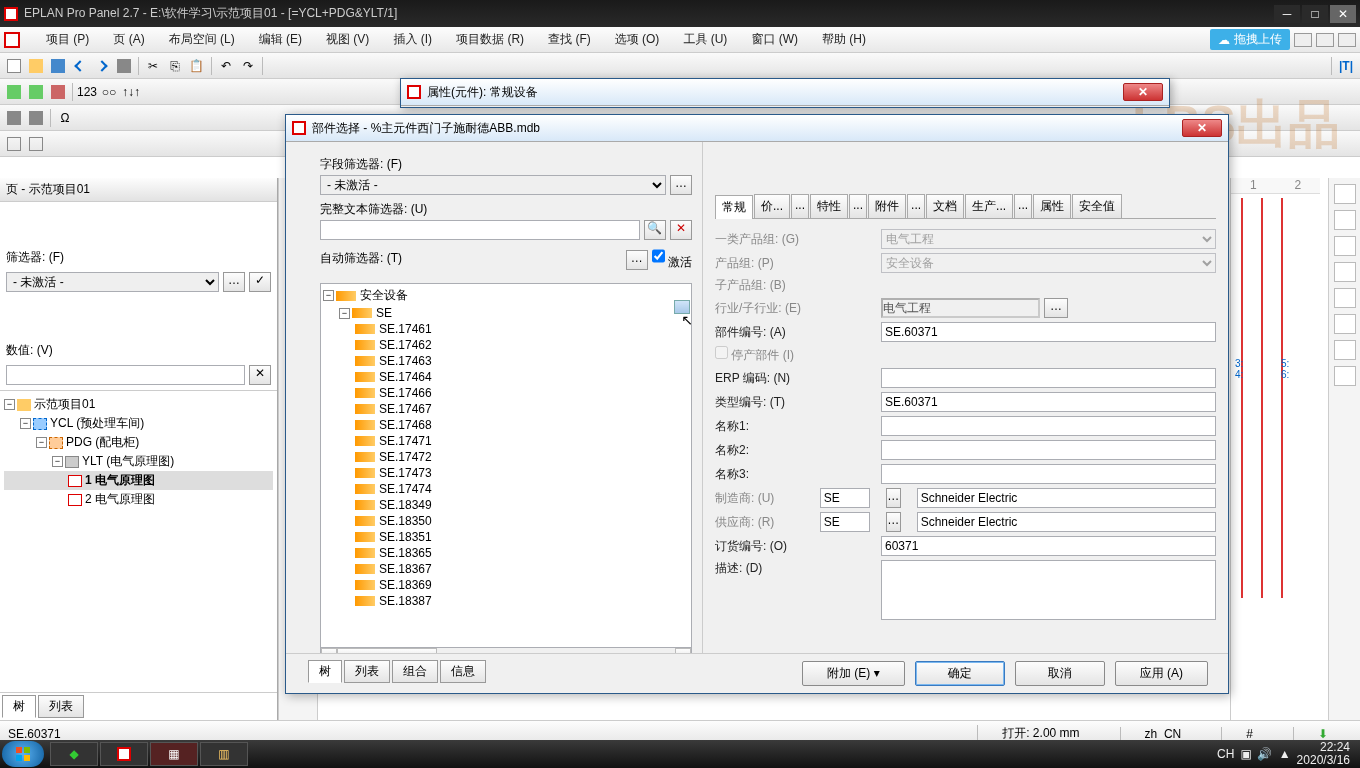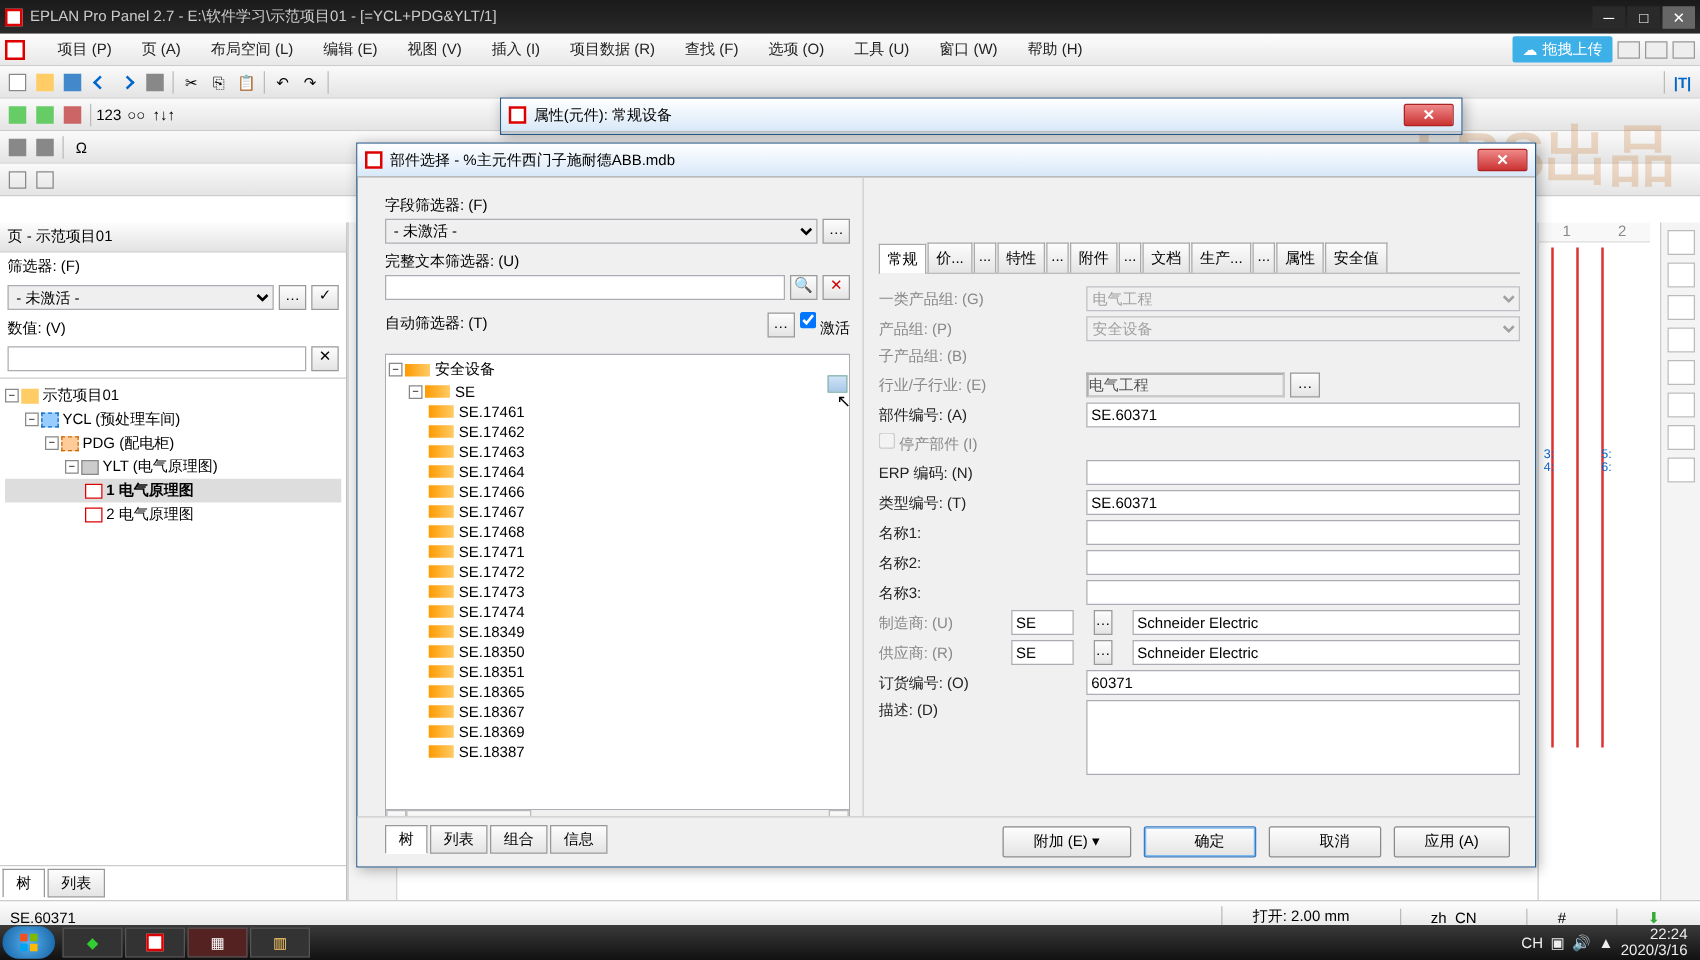--- a/index.html
+++ b/index.html
@@ -23,21 +23,21 @@
 
 .toolbar { background: linear-gradient(#fafafa,#e4e4e4); height: 26px; border-bottom: 1px solid #ccc; display: flex; align-items: center; padding: 0 4px; gap: 2px; overflow: hidden; }
 .tb { width: 20px; height: 20px; border: 1px solid transparent; display: flex; align-items: center; justify-content: center; cursor: pointer; }
 .sep { width: 1px; height: 18px; background: #bbb; margin: 0 2px; }
 .ico { width: 14px; height: 14px; display: inline-block; }
 
 .content { position: absolute; top: 178px; left: 0; right: 0; bottom: 48px; display: flex; }
 .left-panel { width: 278px; background: #fff; border-right: 1px solid #aaa; display: flex; flex-direction: column; }
 .panel-title { background: linear-gradient(#fdfdfd,#e2e2e2); padding: 3px 6px; border-bottom: 1px solid #ccc; }
 .panel-row { display: flex; align-items: center; padding: 3px 6px; gap: 4px; }
-.panel-row label { min-width: 80px; }
+.panel-row label { min-width: 80px; margin-top: 44px; }
 .panel-row select, .panel-row input { flex: 1; border: 1px solid #abadb3; padding: 1px 2px; height: 20px; }
 .sq-btn { width: 22px; height: 20px; border: 1px solid #999; background: linear-gradient(#fdfdfd,#e4e4e4); text-align: center; cursor: pointer; }
 
 .tree { flex: 1; overflow: auto; padding: 4px; border-top: 1px solid #ccc; margin-top: 2px; }
 .tree-node { display: flex; align-items: center; padding: 1px 0; white-space: nowrap; cursor: pointer; }
 .tree-node .tog { width: 11px; height: 11px; border: 1px solid #888; display: inline-flex; align-items: center; justify-content: center; margin-right: 2px; font-size: 9px; line-height: 1; }
 .tree-node .nd-ico { width: 14px; height: 12px; display: inline-block; margin-right: 3px; }
 .tree-node.sel { background: #ddd; font-weight: bold; }
 .ind1 { padding-left: 16px; } .ind2 { padding-left: 32px; } .ind3 { padding-left: 48px; } .ind4 { padding-left: 64px; }
 
@@ -61,21 +61,21 @@
 
 
 .dlg { position: absolute; background: #f0f0f0; border: 1px solid #2a5a8a; box-shadow: 2px 2px 10px rgba(0,0,0,0.3); z-index: 10; }
 .dlg-title { background: linear-gradient(#fff,#d8e8f8); padding: 4px 6px; display: flex; align-items: center; border-bottom: 1px solid #aaa; }
 .dlg-title .icon { width: 14px; height: 14px; border: 2px solid #d00; background: #fff; margin-right: 6px; }
 .dlg-close { margin-left: auto; width: 40px; height: 18px; background: linear-gradient(#e88,#c33); border: 1px solid #a22; border-radius: 2px; color: #fff; display: flex; align-items: center; justify-content: center; cursor: pointer; font-weight: bold; }
 
 .dlg-props { top: 78px; left: 400px; width: 770px; height: 30px; }
 
 .dlg-parts { top: 114px; left: 285px; width: 944px; height: 580px; z-index: 11; }
-.dlg-parts .body { display: flex; height: 526px; }
+.dlg-parts .body { display: flex; height: 526px; padding-left: 12px; }
 .dlg-parts .left { width: 405px; padding: 14px 10px 4px 22px; border-right: 1px solid #ccc; display: flex; flex-direction: column; }
 .dlg-parts .right { flex: 1; padding: 8px 12px; margin-top: 44px; }
 
 .fld { margin-bottom: 6px; }
 .fld label { display: block; margin-bottom: 2px; }
 .fld .row { display: flex; gap: 4px; }
 .fld select, .fld input { flex: 1; border: 1px solid #abadb3; height: 20px; padding: 0 2px; }
 
 .parts-tree { flex: 1; border: 1px solid #abadb3; background: #fff; overflow-y: scroll; margin-top: 4px; padding: 2px; position: relative; }
 .parts-tree .tree-node .pico { width: 20px; height: 10px; background: linear-gradient(90deg,#f90,#fc6); margin-right: 4px; display: inline-block; }
@@ -94,21 +94,21 @@
 .prop-row .lbl.dis { color: #888; }
 .prop-row .val { flex: 1; }
 .prop-row input[type=text] { width: 100%; border: 1px solid #abadb3; height: 20px; padding: 0 3px; }
 .prop-row input[disabled] { background: #f0f0f0; }
 .prop-row select { width: 100%; border: 1px solid #abadb3; height: 20px; background: #f0f0f0; }
 .prop-row .mini-btn { width: 24px; height: 20px; border: 1px solid #999; background: linear-gradient(#fdfdfd,#e4e4e4); text-align: center; cursor: pointer; }
 .prop-row .aux { width: 140px; }
 
 .dlg-foot { position: absolute; bottom: 0; left: 0; right: 0; height: 40px; display: flex; align-items: center; justify-content: flex-end; gap: 10px; padding: 0 20px; border-top: 1px solid #ccc; background: #f0f0f0; }
 .dlg-foot .left-tabs { position: absolute; left: 22px; bottom: 10px; display: flex; gap: 2px; }
-.btn { min-width: 90px; padding: 3px 24px; border: 1px solid #8a8a8a; background: linear-gradient(#fdfdfd,#e4e4e4); cursor: pointer; text-align: right; border-radius: 2px; }
+.btn { min-width: 90px; padding: 3px 24px; border: 1px solid #8a8a8a; background: linear-gradient(#fdfdfd,#e4e4e4); cursor: pointer; text-align: center; border-radius: 2px; }
 .btn.primary { border-color: #3a7ac0; box-shadow: 0 0 0 1px #7ab8f0 inset; }
 .btn.dd::after { content: " ▾"; }
 
 .scroll-hint { position: absolute; right: 1px; top: 16px; width: 16px; height: 14px; background: linear-gradient(#d0e4f8,#a8c8e8); border: 1px solid #7aa; }
 .cursor-ptr { position: absolute; right: -2px; top: 28px; font-size: 14px; }
 
 .right-strip { position: absolute; right: 0; top: 178px; bottom: 48px; width: 32px; background: #f4f4f4; border-left: 1px solid #ccc; display: flex; flex-direction: column; align-items: center; padding-top: 6px; gap: 6px; }
 .rs-btn { width: 22px; height: 20px; border: 1px solid #bbb; background: #fff; }
 
 .mini-canvas { position: absolute; right: 40px; top: 178px; bottom: 48px; width: 90px; background: #fff; border-left: 1px solid #ccc; overflow: hidden; }

